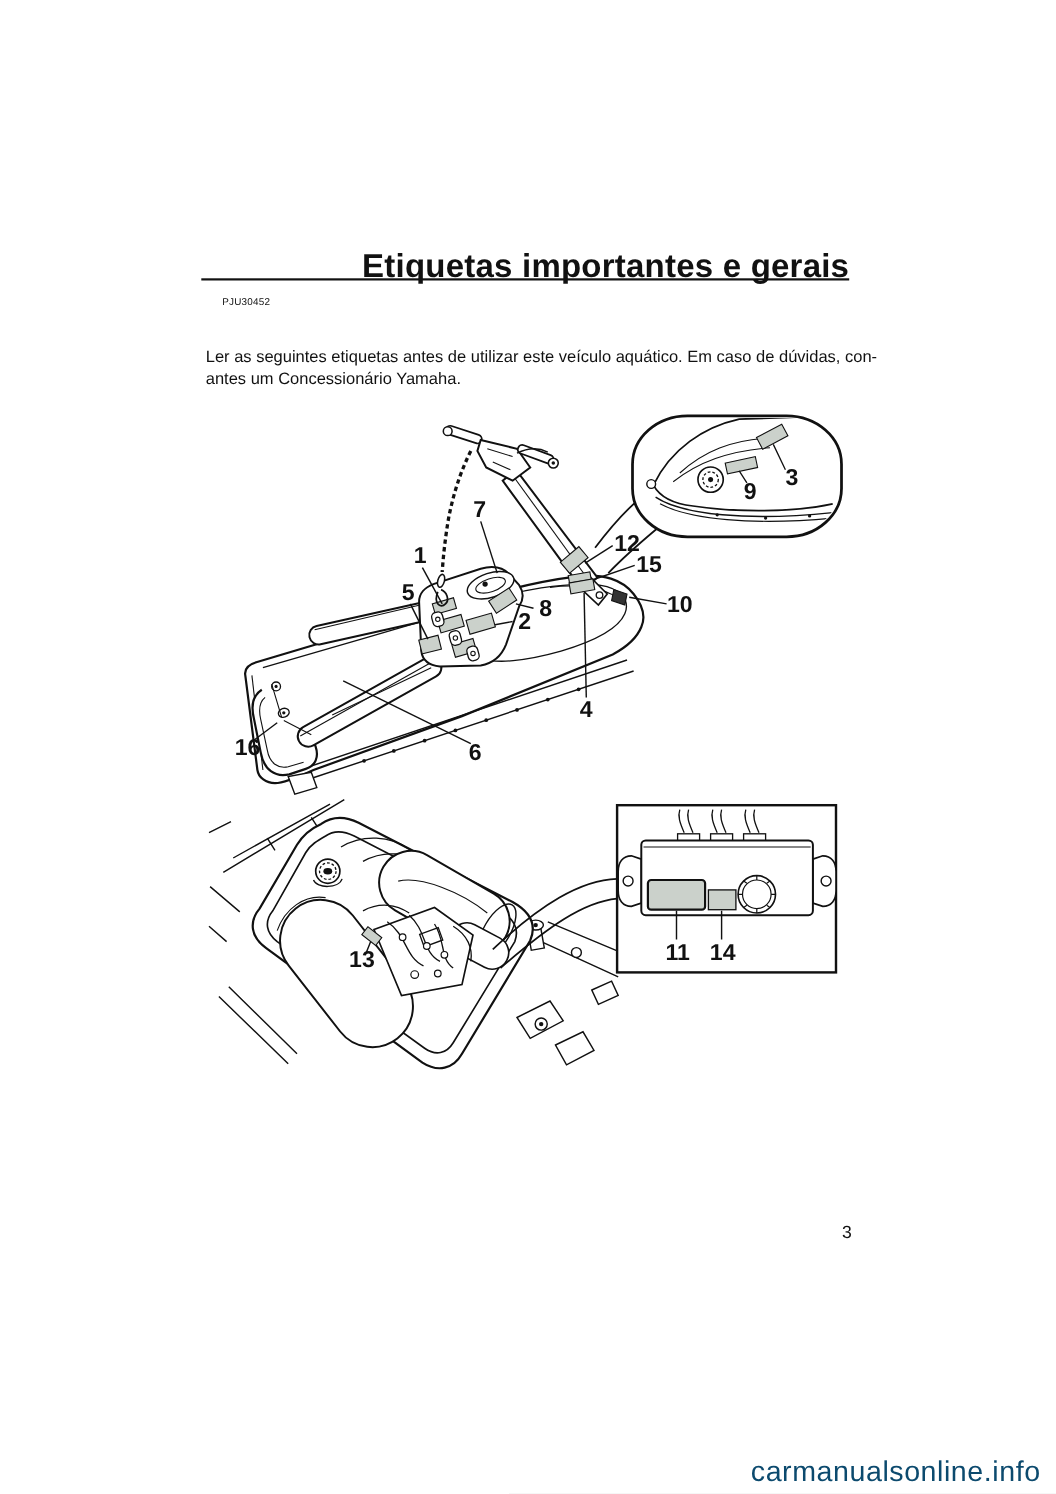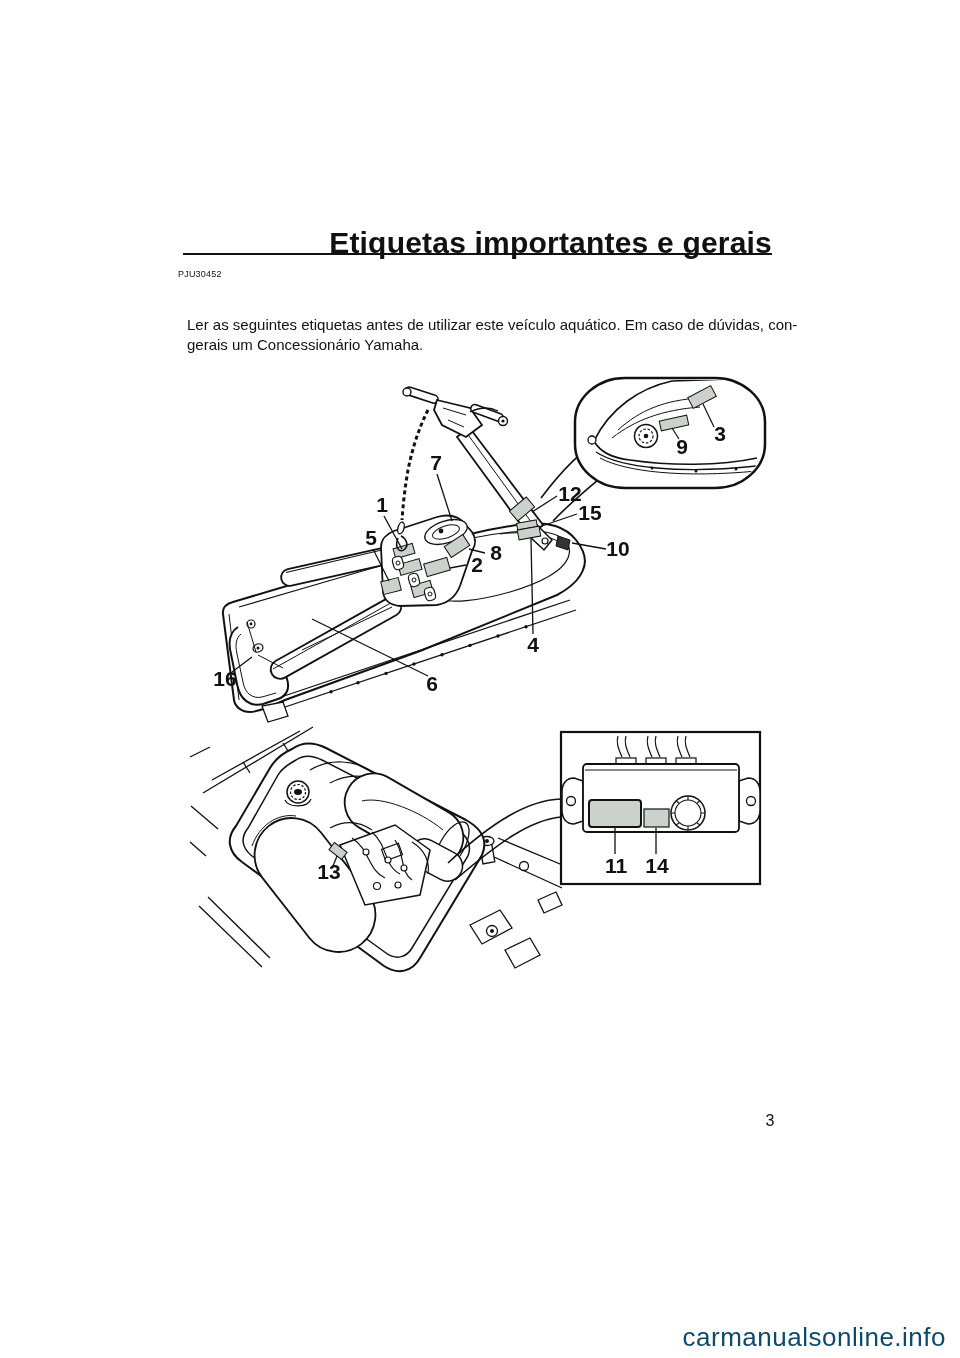--- a/index.html
+++ b/index.html
@@ -7,21 +7,21 @@
     position:relative;width:960px;height:1358px;background:#ffffff;
     font-family:"Liberation Sans",sans-serif;color:#111;overflow:hidden;
     margin:0 auto;
   }
   .abs{position:absolute;}
   .hdr-title{
     left:183px;top:226px;width:589px;text-align:right;
     font-size:30px;font-weight:bold;letter-spacing:0.2px;white-space:nowrap;
   }
   .hdr-rule{left:183px;top:253px;width:589px;height:2px;background:#111;}
-  .pju-code{left:178px;top:269px;font-size:9px;letter-spacing:0.2px;}
+  .pju-code{left:202px;top:269px;font-size:9px;letter-spacing:0.2px;}
   .sec-title{left:183px;top:287px;width:589px;text-align:center;font-size:18px;font-weight:bold;}
   .body-line1{
     left:187px;top:315px;width:585px;font-size:15px;line-height:20px;
     text-align:justify;text-align-last:justify;white-space:nowrap;
   }
   .body-line2{left:187px;top:335px;width:585px;font-size:15px;line-height:20px;}
   .page-num{left:740px;top:1112px;width:60px;text-align:center;font-size:16px;}
   .watermark{
     left:676px;top:1322px;width:270px;text-align:right;
     font-size:26px;color:#0c4a6e;letter-spacing:0.5px;white-space:nowrap;
@@ -36,21 +36,21 @@
 </style>
 </head>
 <body>
 
 <div class="page">
 
   <div class="abs hdr-title">Etiquetas importantes e gerais</div>
   <div class="abs hdr-rule"></div>
   <div class="abs pju-code">PJU30452</div>
   <div class="abs body-line1">Ler as seguintes etiquetas antes de utilizar este veículo aquático. Em caso de dúvidas, con-</div>
-  <div class="abs body-line2">gerais um Concessionário Yamaha.</div>
+  <div class="abs body-line2">antes um Concessionário Yamaha.</div>
 
   <svg class="abs" style="left:180px;top:370px" width="600" height="372" viewBox="180 370 600 372">
 
     <g>
       <path class="ln" stroke-width="1.6" d="M 541,498 C 562,470 583,449 603,438"></path>
       <path class="ln" stroke-width="1.6" d="M 553,521 C 572,501 591,486 605,474"></path>
     </g>
 
     <g>
       <path class="fw" stroke-width="2" d="M 234,700 L 223,614 C 222,608 226,604 233,602 L 300,582

